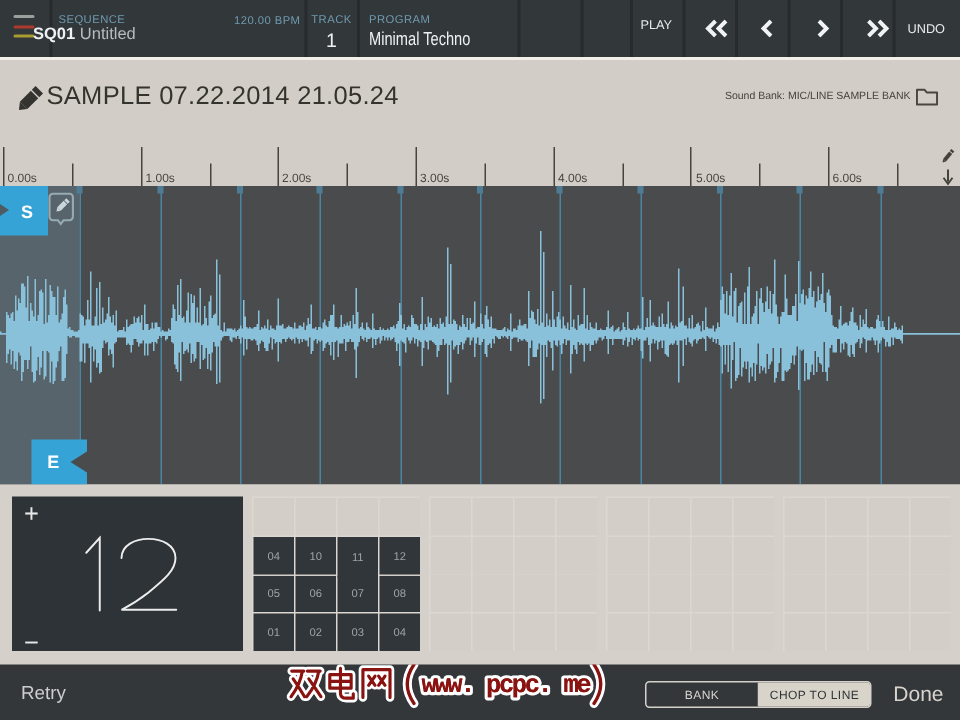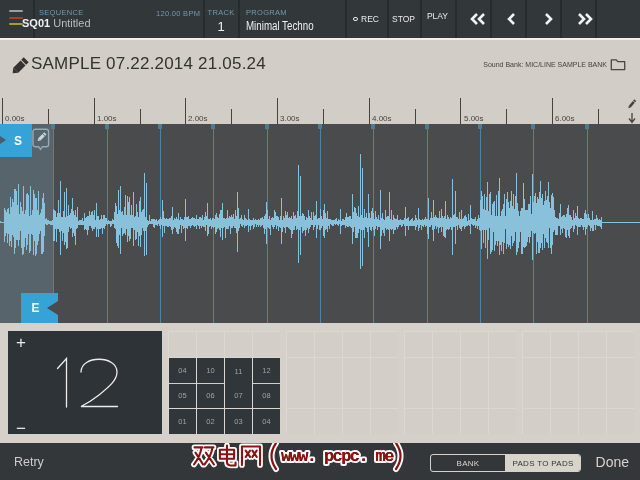--- a/index.html
+++ b/index.html
@@ -46,42 +46,41 @@
   <div class="abs blab" style="left:39px;top:8px">SEQUENCE</div>
   <div class="abs" style="left:22px;top:17px;font-size:11px;color:#b7bcbf"><b class="wtxt">SQ01</b> Untitled</div>
   <div class="abs blab" style="left:156px;top:9px;font-size:7.5px">120.00 BPM</div>
   <div class="abs sep" style="left:203px"></div>
   <div class="abs blab" style="left:204px;top:8px;width:34px;text-align:center">TRACK</div>
   <div class="abs wtxt" style="left:204px;top:19px;width:34px;text-align:center;font-size:13px">1</div>
   <div class="abs sep" style="left:238px"></div>
   <div class="abs blab" style="left:246px;top:8px">PROGRAM</div>
   <div class="abs wtxt" style="left:246px;top:18.5px;font-size:12.5px;transform:scaleX(.78);transform-origin:0 0">Minimal Techno</div>
   <div class="abs sep" style="left:345px"></div>
-  <div class="abs" style="left:345px;top:0;width:42px;height:38px;display:flex;align-items:center;justify-content:center;font-size:8.5px;color:#e9ebec"><span style="width:4.5px;height:4.5px;border-radius:50%;border:1.6px solid #e9ebec;margin-right:3.5px;display:inline-block"></span>REC</div>
   <div class="abs sep" style="left:387px"></div>
-  <div class="abs" style="left:387px;top:0;width:33px;height:38px;display:flex;align-items:center;justify-content:center;font-size:8.5px;color:#e9ebec">STOP</div>
   <div class="abs sep" style="left:420px"></div>
   <div class="abs" style="left:420px;top:0;width:35px;height:31px;display:flex;align-items:center;justify-content:center;font-size:8.5px;color:#e9ebec">PLAY</div>
   <div class="abs sep" style="left:455px"></div>
   <svg class="abs" style="left:470px;top:13px" width="16" height="12" viewBox="0 0 16 12">
         <path d="M7 1 L2 6 L7 11 M14 1 L9 6 L14 11" fill="none" stroke="#f0f2f3" stroke-width="2.6"></path>
       </svg>
   <div class="abs sep" style="left:490px"></div>
   <svg class="abs" style="left:507px;top:13px" width="9" height="12" viewBox="0 0 9 12">
         <path d="M7 1 L2 6 L7 11" fill="none" stroke="#f0f2f3" stroke-width="2.6"></path>
       </svg>
   <div class="abs sep" style="left:525px"></div>
   <svg class="abs" style="left:544px;top:13px" width="9" height="12" viewBox="0 0 9 12">
         <path d="M2 1 L7 6 L2 11" fill="none" stroke="#f0f2f3" stroke-width="2.6"></path>
       </svg>
   <div class="abs sep" style="left:560px"></div>
   <svg class="abs" style="left:577px;top:13px" width="16" height="12" viewBox="0 0 16 12">
         <path d="M2 1 L7 6 L2 11 M9 1 L14 6 L9 11" fill="none" stroke="#f0f2f3" stroke-width="2.6"></path>
       </svg>
   <div class="abs sep" style="left:595px"></div>
+  <div class="abs" style="left:595px;top:0;width:45px;height:38px;display:flex;align-items:center;justify-content:center;font-size:8.5px;color:#e9ebec">UNDO</div>
 </div>
 
 <div class="abs" id="tbar">
   <svg class="abs" style="left:9px;top:16px" width="21" height="21" viewBox="0 0 21 21">
     <g transform="rotate(45 10.5 10.5)">
           <rect x="7" y="1" width="7" height="3.6" fill="#35332f"></rect>
           <rect x="7" y="5.5" width="7" height="10.3" fill="#35332f"></rect>
           <path d="M7 15.8 L14 15.8 L10.5 20.2 Z" fill="#35332f"></path>
         </g>
   </svg>
@@ -290,16 +289,16 @@
           </g>
       <g transform="translate(56,2) scale(0.95)">
             <path d="M1 21 V1.5 H20 V21 M5 6 L9.5 12.5 M9.5 6 L5 12.5 M12 6 L16.5 12.5 M16.5 6 L12 12.5"></path>
           </g>
       <path d="M91 0 Q82 13 91 26 M211 0 Q220 13 211 26"></path>
     </g>
     <text x="96" y="18" font-family="'Liberation Mono',monospace" font-size="17" font-weight="bold" letter-spacing="-1.6" fill="#891310">www. pcpc. me</text>
   </svg>
   <div class="abs" id="seg">
         <div id="segL">BANK</div>
-        <div id="segR">PADS TO PADS</div>
+        <div id="segR">CHOP TO LINE</div>
       </div>
   <div class="abs" style="right:11px;top:11px;font-size:14px;color:#d8d4cd">Done</div>
 </div>
 </div>
 </body></html>

